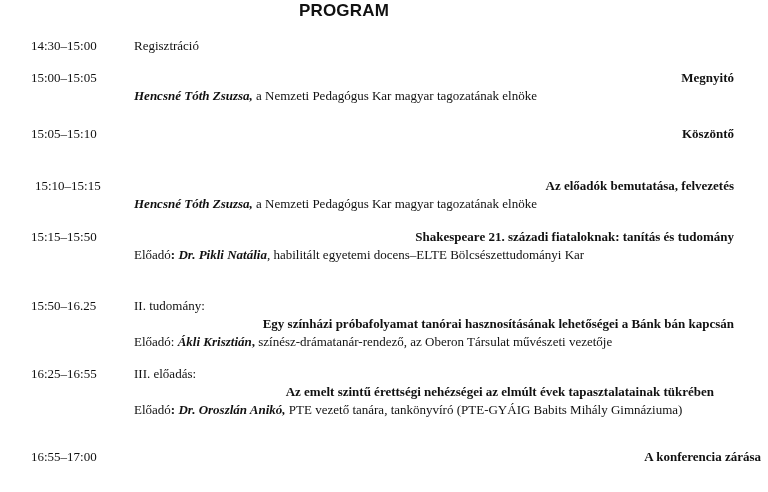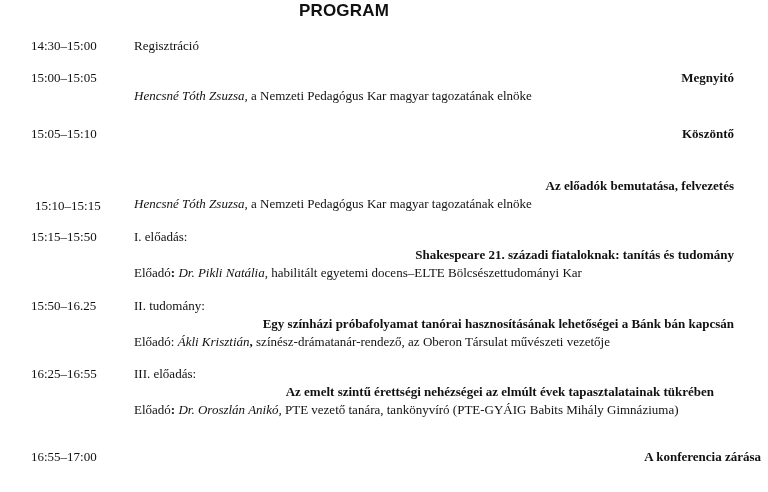--- a/index.html
+++ b/index.html
@@ -7,27 +7,27 @@
       width: 768px; height: 492px; overflow: hidden; position: relative;
       font-family: "Liberation Serif", serif; color: #111;
     }
     .title {
       position: absolute; top: 0; left: 0; width: 688px; text-align: center;
       font-family: "Liberation Sans", sans-serif; font-weight: bold;
       font-size: 17px; line-height: 22px; letter-spacing: 0.2px; color: #111;
     }
     .row { position: absolute; left: 0; width: 768px; font-size: 13px; line-height: 18px; }
     .time { position: absolute; left: 31px; top: 0; white-space: nowrap; }
-    .time.shift { left: 35px; margin-top: 20px; }
+    .time.shift { left: 35px; }
     .content { position: absolute; left: 134px; top: 0; width: 600px; }
     .content.shift { left: 138px; margin-left: 23px; }
     .line { white-space: nowrap; }
     .wrap { white-space: normal; }
     .b { font-weight: bold; text-align: right; }
-    .bi { font-weight: normal; font-style: italic; }
+    .bi { font-weight: bold; font-style: italic; }
   </style>
 </head>
 <body>
 
 <div class="title">PROGRAM</div>
 
 <div class="row" style="top:37px;">
   <span class="time">14:30–15:00</span>
   <div class="content">
     <div class="line">Regisztráció</div>
@@ -53,21 +53,20 @@
   <span class="time shift">15:10–15:15</span>
   <div class="content">
     <div class="line b">Az előadók bemutatása, felvezetés</div>
     <div class="line"><span class="bi">Hencsné Tóth Zsuzsa,</span><span> a Nemzeti Pedagógus Kar magyar tagozatának elnöke</span></div>
   </div>
 </div>
 
 <div class="row" style="top:228px;">
   <span class="time">15:15–15:50</span>
   <div class="content">
-    <div class="line">I. előadás:</div>
     <div class="line b">Shakespeare 21. századi fiataloknak: tanítás és tudomány</div>
     <div class="line"><span>Előadó</span><span class="b">: </span><span class="bi">Dr. Pikli Natália</span><span>, habilitált egyetemi docens–ELTE Bölcsészettudományi Kar</span></div>
   </div>
 </div>
 
 <div class="row" style="top:297px;">
   <span class="time">15:50–16.25</span>
   <div class="content">
     <div class="line">II. tudomány:</div>
     <div class="line b">Egy színházi próbafolyamat tanórai hasznosításának lehetőségei a Bánk bán kapcsán</div>

